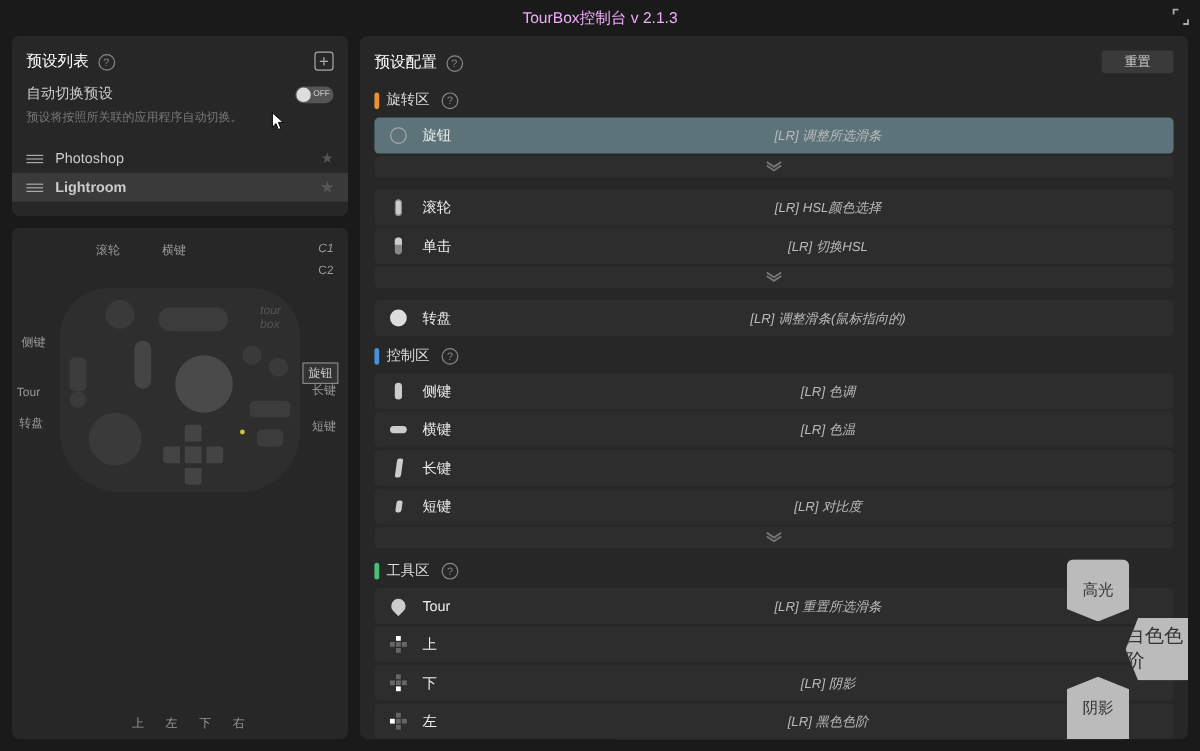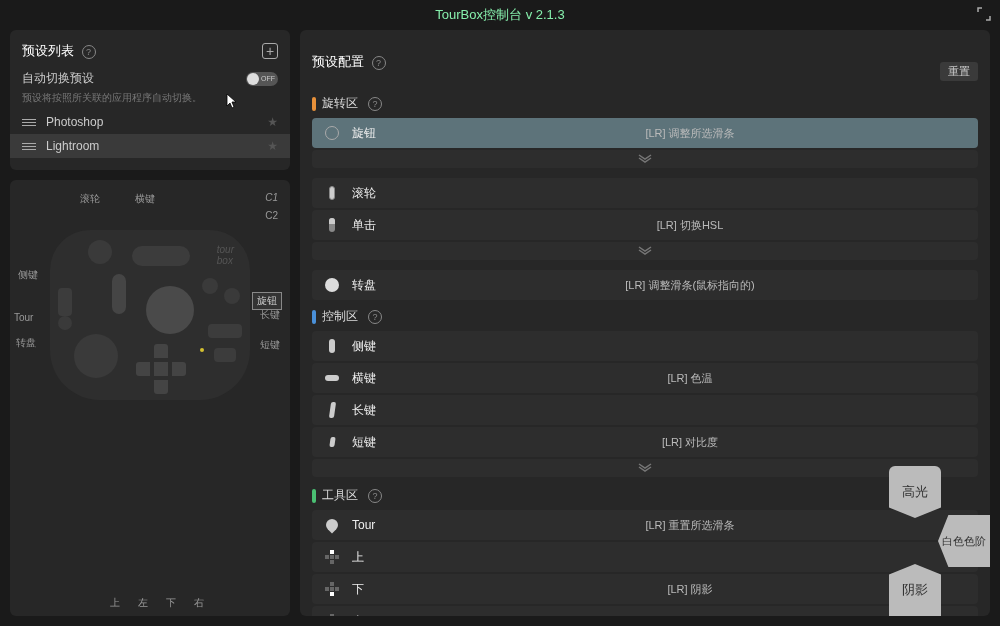--- a/index.html
+++ b/index.html
@@ -11,21 +11,21 @@
   font-size: 12px;
   overflow: hidden;
   position: relative;
 }
 .titlebar {
   height: 30px;
   display: flex;
   align-items: center;
   justify-content: center;
   position: relative;
-  color: #86efac;
+  color: #f0abfc;
   font-size: 13px;
   font-weight: 500;
 }
 .titlebar .expand {
   position: absolute; right: 8px; top: 6px;
   width: 16px; height: 16px;
   cursor: pointer;
 }
 .main {
   display: flex;
@@ -98,41 +98,41 @@
   content: "";
   position: absolute;
   left: 1px; top: 1px;
   width: 12px; height: 12px;
   background: #ddd;
   border-radius: 50%;
 }
 .hint {
   font-size: 10px;
   color: #777;
-  margin-bottom: 5px;
+  margin-bottom: 15px;
 }
 .cursor-icon {
   position: absolute;
   left: 226px;
   top: 93px;
   color: #fff;
   font-size: 12px;
   pointer-events: none;
   z-index: 10;
 }
 .preset-item {
   display: flex;
   align-items: center;
   padding: 5px 4px;
   margin: 0 -12px;
   padding-left: 12px;
   padding-right: 12px;
   cursor: pointer;
 }
-.preset-item.sel { background: #3a3a3a; }
+.preset-item.sel { background: #3a3a3a; font-weight: bold; }
 .hamburger {
   width: 14px;
   margin-right: 10px;
   display: flex;
   flex-direction: column;
   gap: 2px;
 }
 .hamburger span { height: 1px; background: #aaa; }
 .preset-item .star { margin-left: auto; color: #555; font-size: 12px; }
 
@@ -211,25 +211,24 @@
   display: flex;
   align-items: center;
   justify-content: space-between;
   margin-bottom: 14px;
   color: #fff;
   font-size: 13px;
 }
 .reset-btn {
   background: #3a3a3a;
   color: #ccc;
-  padding: 2px 8px;
+  padding: 2px 19px;
   border-radius: 3px;
   font-size: 11px;
   cursor: pointer;
-  margin-top: 20px;
 }
 .section-head {
   display: flex;
   align-items: center;
   gap: 6px;
   margin: 8px 0 6px 0;
   font-size: 12px;
   color: #ddd;
 }
 .bar-marker { width: 4px; height: 14px; border-radius: 2px; }
@@ -249,21 +248,21 @@
 }
 .func-row.highlight { background: #5d737a; }
 .func-icon {
   width: 20px;
   display: flex;
   align-items: center;
   justify-content: center;
   margin-right: 10px;
 }
 .func-name { width: 60px; color: #eee; }
-.func-value { flex: 1; text-align: center; color: #bbb; font-size: 11px; }
+.func-value { flex: 1; text-align: center; color: #bbb; font-size: 11px; font-style: italic; }
 .expand-chev {
   background: #2d2d2d;
   margin-bottom: 10px;
   text-align: center;
   padding: 2px 0;
   border-radius: 4px;
   color: #888;
   cursor: pointer;
 }
 
@@ -302,21 +301,21 @@
   color: #333;
   display: flex;
   align-items: center;
   justify-content: center;
   font-size: 13px;
   font-weight: 500;
 }
 .od-up { left:49px; top:0; border-radius: 6px 6px 0 0; clip-path: polygon(0 0,100% 0,100% 80%,50% 100%,0 80%); }
 .od-dn { left:49px; bottom:0; clip-path: polygon(0 20%,50% 0,100% 20%,100% 100%,0 100%); }
 .od-l  { left:0; top:49px; clip-path: polygon(0 0,80% 0,100% 50%,80% 100%,0 100%); font-size:11px; }
-.od-r  { right:0; top:49px; clip-path: polygon(20% 0,100% 0,100% 100%,20% 100%,0 50%); font-size:11px; }
+.od-r  { right:0; top:49px; clip-path: polygon(20% 0,100% 0,100% 100%,20% 100%,0 50%); font-size:16px; }
 </style>
 </head>
 <body>
 
 <div class="titlebar">
   <span>TourBox控制台 v 2.1.3</span>
   <span class="expand">
     <svg viewBox="0 0 16 16" stroke="#aaa" fill="none" stroke-width="1.5">
       <path d="M2 6 V2 H6 M10 14 H14 V10"></path>
     </svg>
@@ -424,20 +423,21 @@
       <span class="func-value">[LR] 调整所选滑条</span>
           </div>
           <div class="expand-chev"><svg width="16" height="10" viewBox="0 0 16 10" stroke="#777" fill="none" stroke-width="1.5">
               <path d="M2 2 L8 6 L14 2 M2 5 L8 9 L14 5"></path>
             </svg></div>
           <div class="func-row">
             <span class="func-icon">
               <span class="ico-wheel"></span>
             </span>
       <span class="func-name">滚轮</span>
+      <span class="func-value">[LR] HSL颜色选择</span>
           </div>
           <div class="func-row">
             <span class="func-icon">
               <span class="ico-click"></span>
             </span>
       <span class="func-name">单击</span>
       <span class="func-value">[LR] 切换HSL</span>
           </div>
           <div class="expand-chev"><svg width="16" height="10" viewBox="0 0 16 10" stroke="#777" fill="none" stroke-width="1.5">
               <path d="M2 2 L8 6 L14 2 M2 5 L8 9 L14 5"></path>
@@ -452,20 +452,21 @@
           <div class="section-head">
             <span class="bar-marker bar-blue"></span>
     <span>控制区</span>
     <span class="help-icon">?</span>
           </div>
           <div class="func-row">
             <span class="func-icon">
               <span class="ico-bar-v"></span>
             </span>
       <span class="func-name">侧键</span>
+      <span class="func-value">[LR] 色调</span>
           </div>
           <div class="func-row">
             <span class="func-icon">
               <span class="ico-bar-h"></span>
             </span>
       <span class="func-name">横键</span>
       <span class="func-value">[LR] 色温</span>
           </div>
           <div class="func-row">
             <span class="func-icon">

